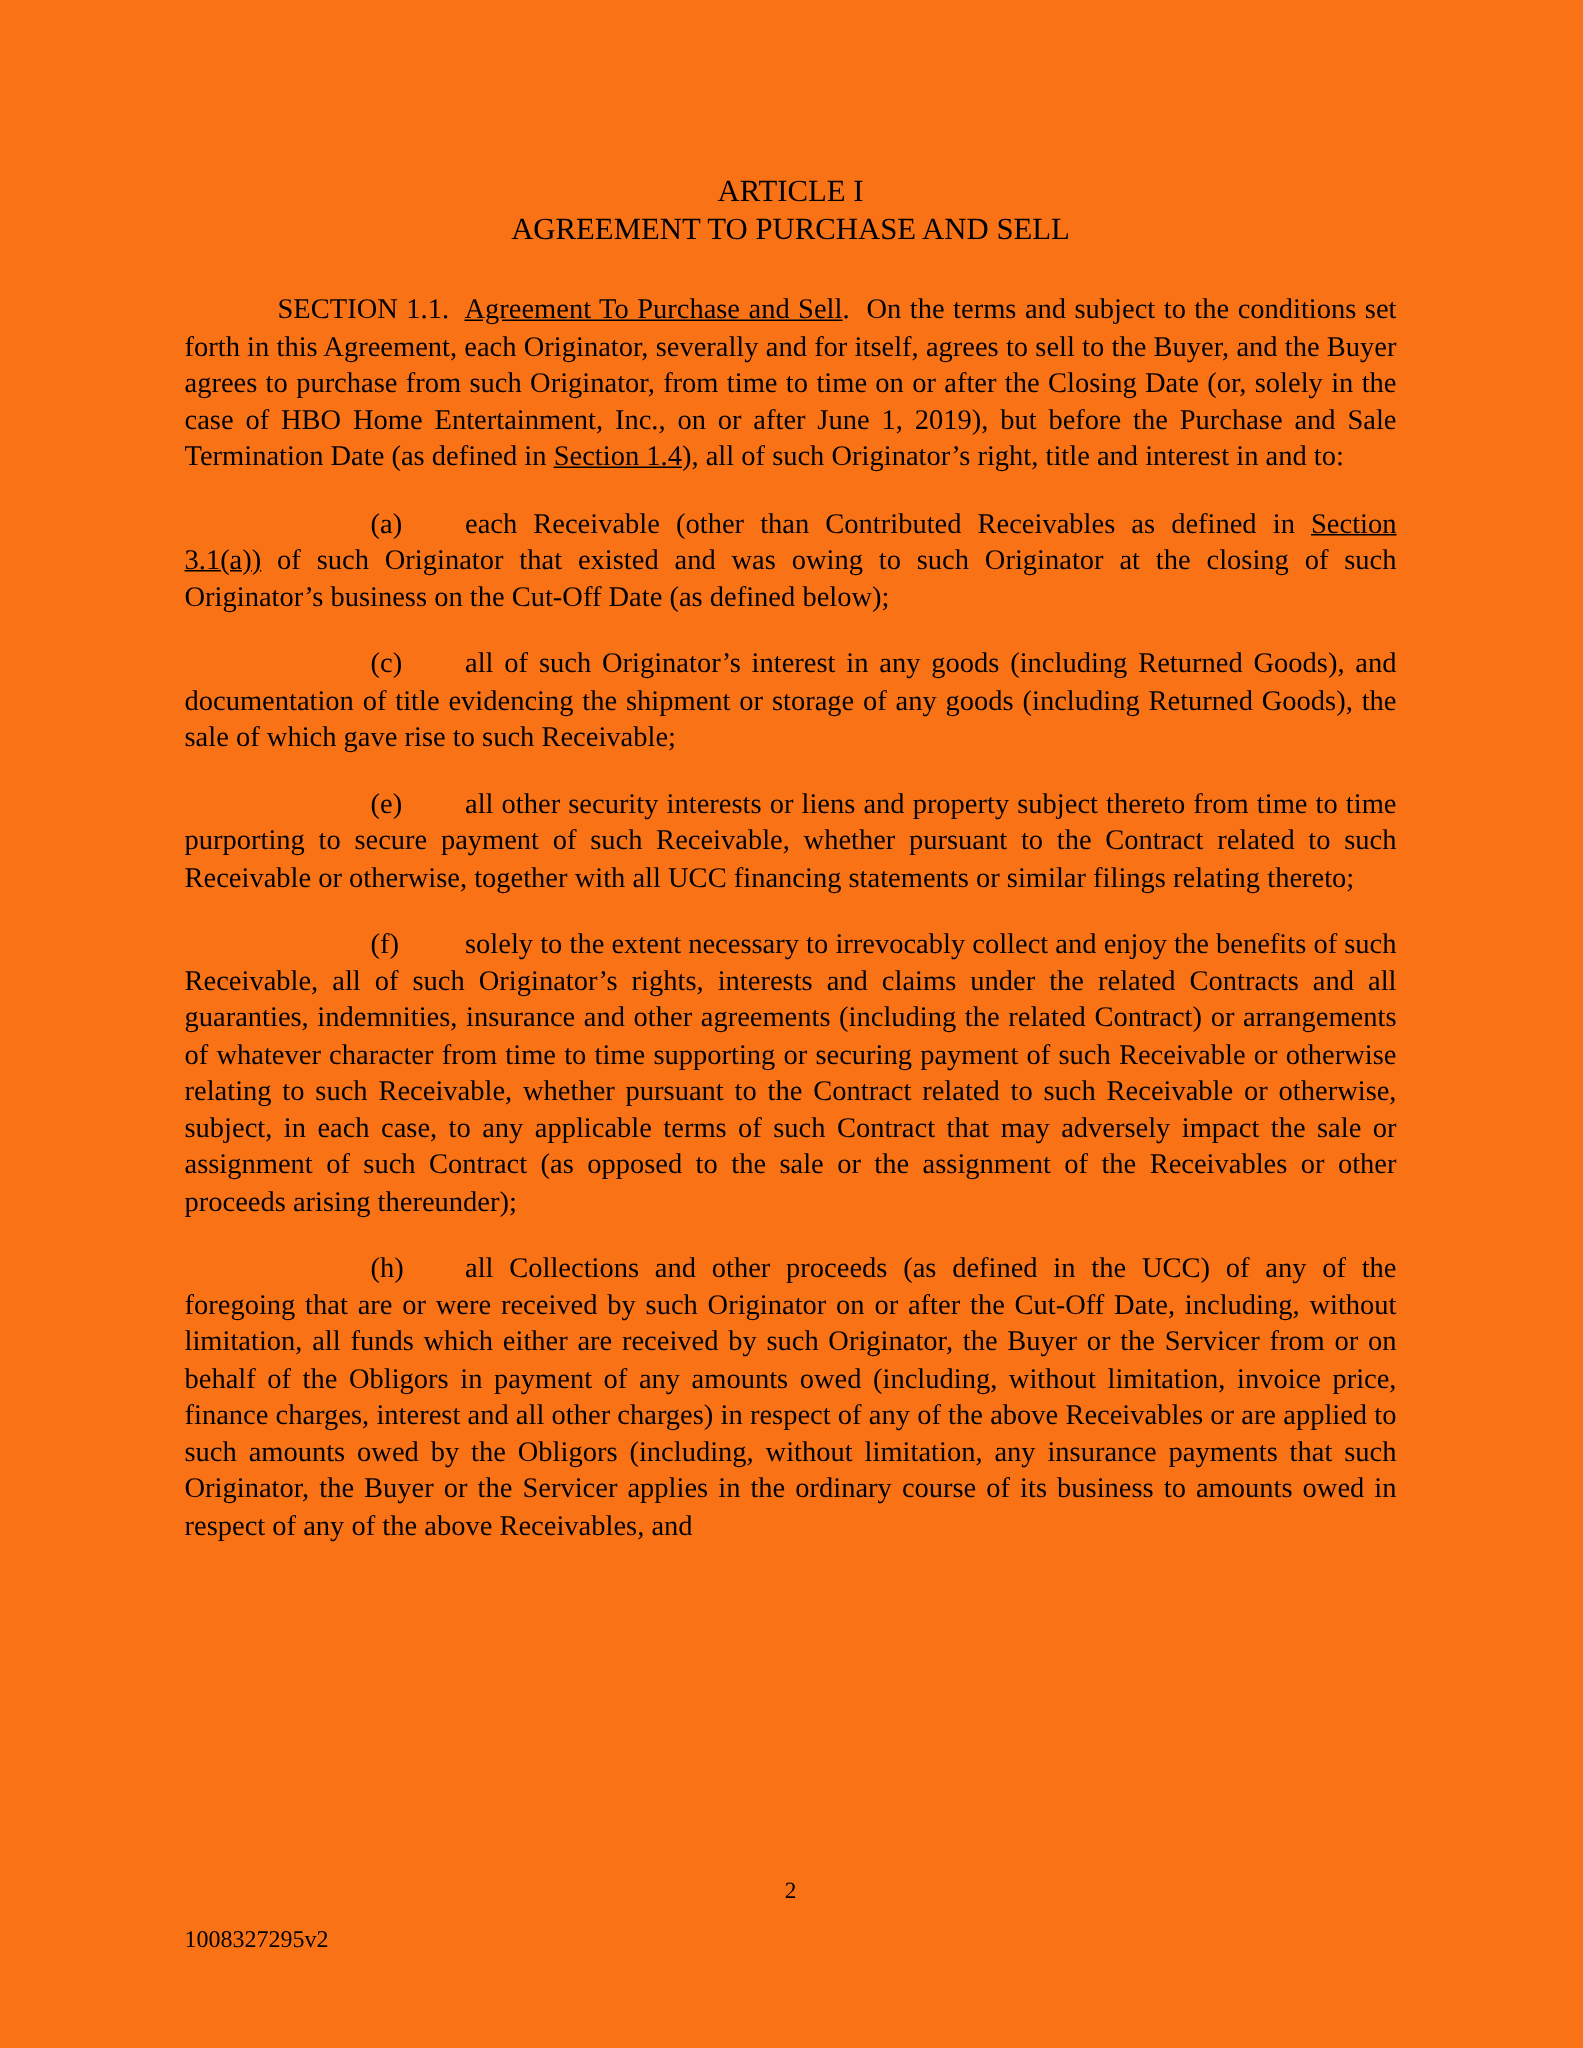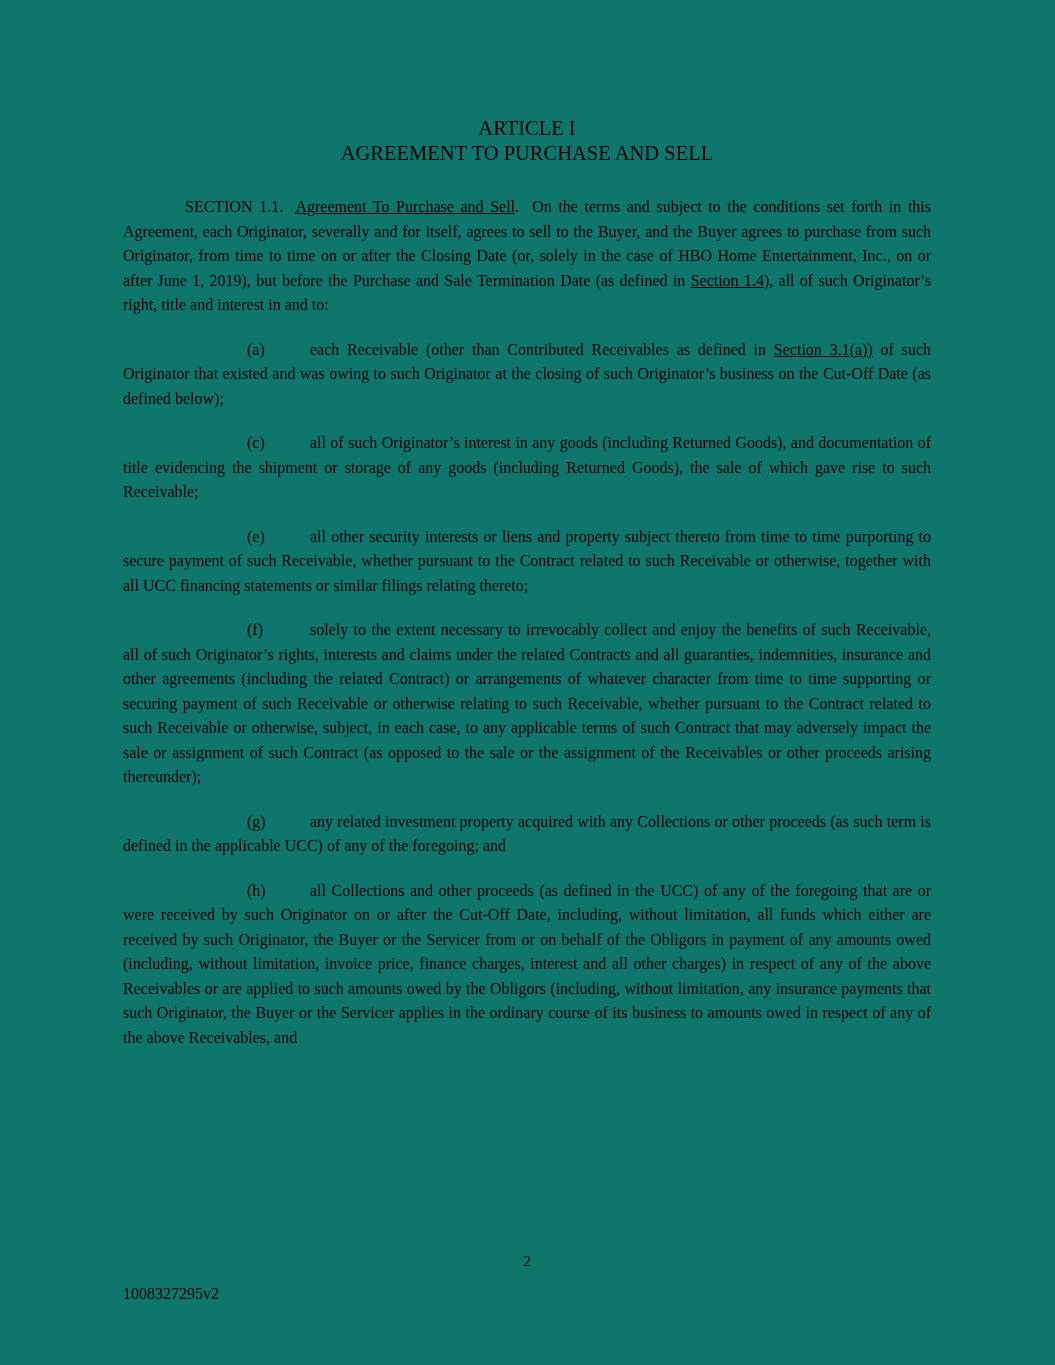--- a/index.html
+++ b/index.html
@@ -1,38 +1,38 @@
 <!DOCTYPE html>
 <html><head>
 <meta charset="utf-8">
 <style>
   html, body { margin: 0; padding: 0; background: #ffffff; }
   .page {
     position: relative;
     width: 1055px;
     height: 1365px;
-    background: #0f766e;
+    background: #f97316;
     color: #000000;
     font-family: "Liberation Serif", "DejaVu Serif", serif;
     overflow: hidden;
   }
   .content {
     position: absolute;
     left: 123px;
     top: 116px;
     width: 808px;
   }
   .doc-title {
     text-align: center;
     font-size: 20.5px;
     line-height: 24.5px;
     margin: 0 0 30px 0;
   }
   .para {
-    font-size: 16px;
+    font-size: 19px;
     line-height: 24.5px;
     text-align: justify;
     margin: 0 0 20px 0;
   }
   .sect { text-indent: 62px; }
   .item { text-indent: 124px; }
   .clabel {
     display: inline-block;
     width: 63px;
     text-indent: 0;
@@ -71,21 +71,20 @@
     <p class="para item"><span class="clabel">(a)</span><span>each Receivable (other than Contributed Receivables as defined in </span><span class="u">Section 3.1(a))</span><span> of such Originator that existed and was owing to such Originator at the closing of such Originator’s business on the Cut-Off Date (as defined below);</span></p>
 
 
     <p class="para item"><span class="clabel">(c)</span><span>all of such Originator’s interest in any goods (including Returned Goods), and documentation of title evidencing the shipment or storage of any goods (including Returned Goods), the sale of which gave rise to such Receivable;</span></p>
 
 
     <p class="para item"><span class="clabel">(e)</span><span>all other security interests or liens and property subject thereto from time to time purporting to secure payment of such Receivable, whether pursuant to the Contract related to such Receivable or otherwise, together with all UCC financing statements or similar filings relating thereto;</span></p>
 
     <p class="para item"><span class="clabel">(f)</span><span>solely to the extent necessary to irrevocably collect and enjoy the benefits of such Receivable, all of such Originator’s rights, interests and claims under the related Contracts and all guaranties, indemnities, insurance and other agreements (including the related Contract) or arrangements of whatever character from time to time supporting or securing payment of such Receivable or otherwise relating to such Receivable, whether pursuant to the Contract related to such Receivable or otherwise, subject, in each case, to any applicable terms of such Contract that may adversely impact the sale or assignment of such Contract (as opposed to the sale or the assignment of the Receivables or other proceeds arising thereunder);</span></p>
 
-    <p class="para item"><span class="clabel">(g)</span><span>any related investment property acquired with any Collections or other proceeds (as such term is defined in the applicable UCC) of any of the foregoing; and</span></p>
 
     <p class="para item"><span class="clabel">(h)</span><span>all Collections and other proceeds (as defined in the UCC) of any of the foregoing that are or were received by such Originator on or after the Cut-Off Date, including, without limitation, all funds which either are received by such Originator, the Buyer or the Servicer from or on behalf of the Obligors in payment of any amounts owed (including, without limitation, invoice price, finance charges, interest and all other charges) in respect of any of the above Receivables or are applied to such amounts owed by the Obligors (including, without limitation, any insurance payments that such Originator, the Buyer or the Servicer applies in the ordinary course of its business to amounts owed in respect of any of the above Receivables, and</span></p>
 
   </div>
 
   <div class="pagenum">2</div>
   <div class="docid">1008327295v2</div>
 </div>
 
 </body></html>

